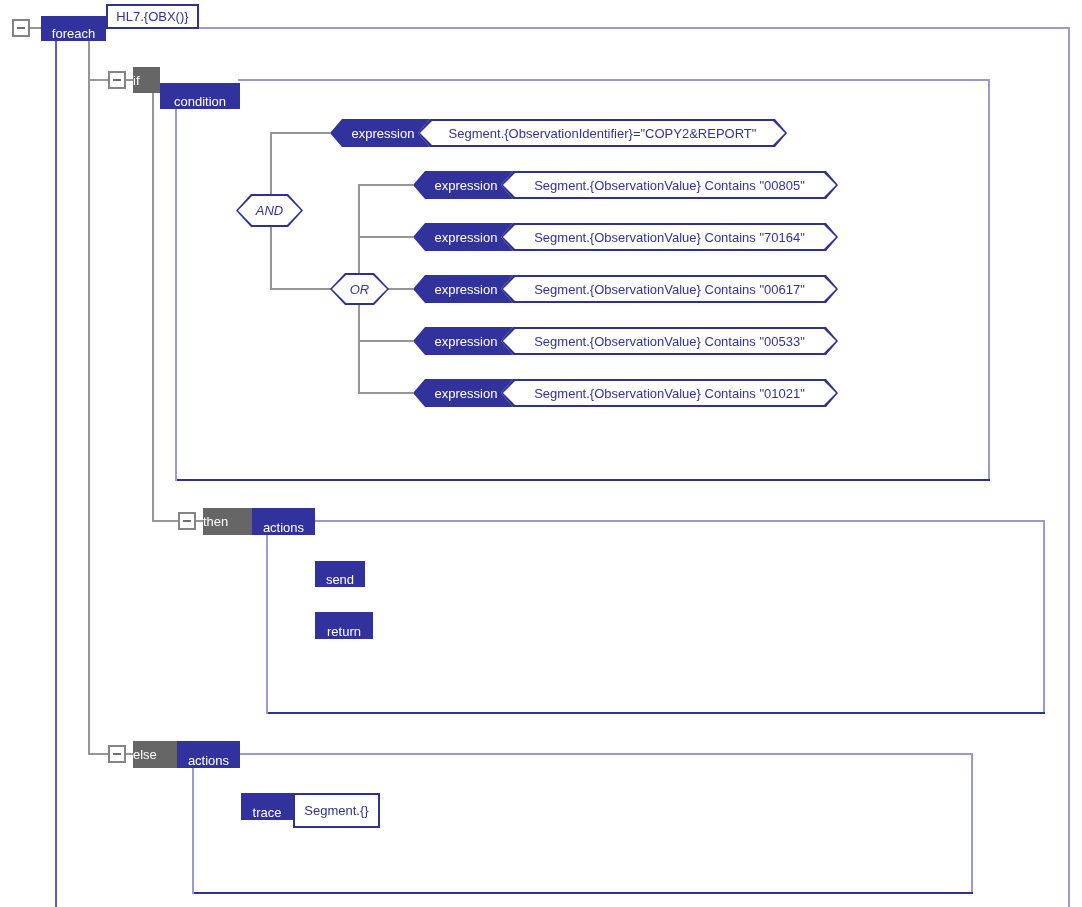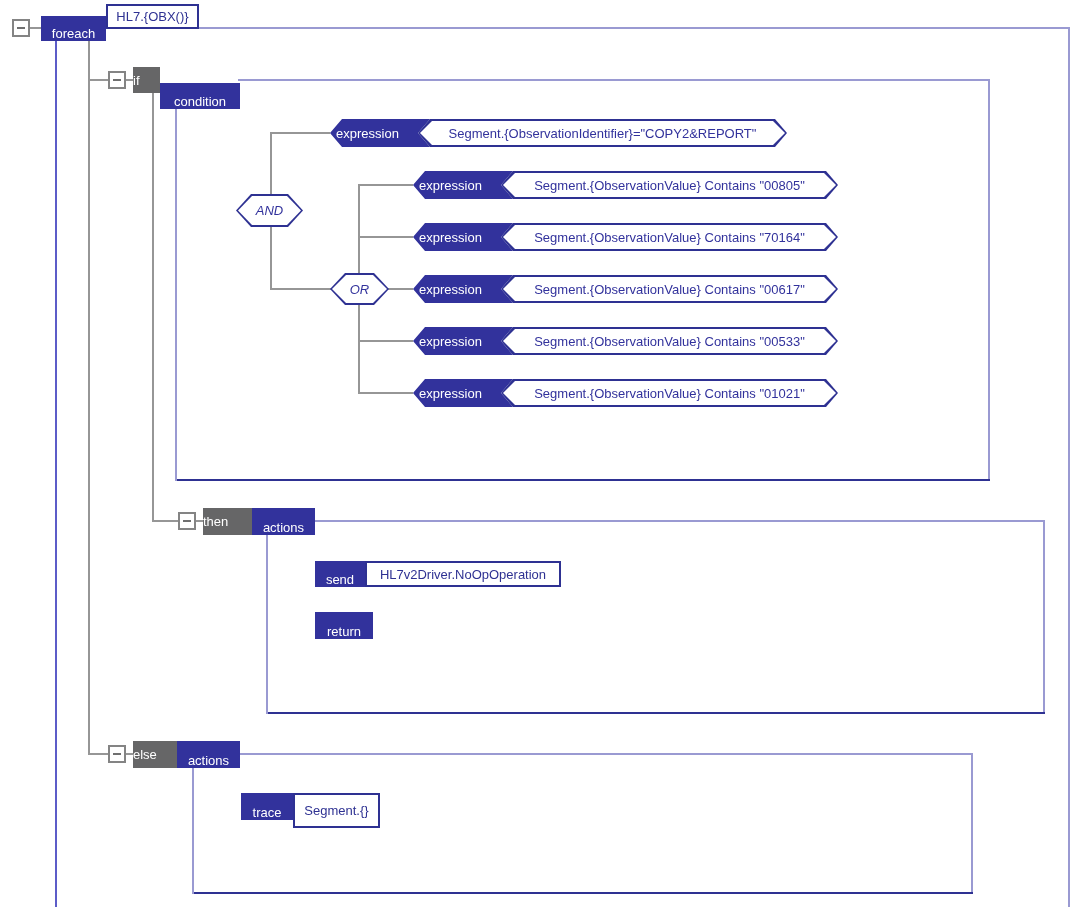--- a/index.html
+++ b/index.html
@@ -25,21 +25,21 @@
   .graybox{
     position:absolute;background:#666667;color:#ffffff;
     display:flex;align-items:center;justify-content:flex-start;box-sizing:border-box;
   }
   .valbox{
     position:absolute;background:#ffffff;border:2px solid #2e3192;color:#2e3192;
     display:flex;align-items:center;justify-content:center;box-sizing:border-box;
   }
   .expr-label{
     position:absolute;height:28px;background:#32329c;color:#ffffff;
-    display:flex;align-items:center;
+    display:flex;align-items:center;justify-content:center;
     clip-path:polygon(12px 0%,100% 0%,calc(100% - 12px) 50%,100% 100%,12px 100%,0% 50%);
     padding-left:6px;box-sizing:border-box;
   }
   .expr-val{
     position:absolute;height:28px;background:#2e3192;
     clip-path:polygon(12px 0%,calc(100% - 12px) 0%,100% 50%,calc(100% - 12px) 100%,12px 100%,0% 50%);
   }
   .expr-val-inner{
     position:absolute;left:2px;top:2px;right:2px;bottom:2px;background:#ffffff;
     clip-path:polygon(12px 0%,calc(100% - 12px) 0%,100% 50%,calc(100% - 12px) 100%,12px 100%,0% 50%);
@@ -189,23 +189,20 @@
   <div class="graybox" style="left:203px;top:508px;width:49px;height:27px;">
     <span>then</span>
   </div>
   <div class="bluebox" style="left:252px;top:508px;width:63px;height:27px;">
     <span>actions</span>
   </div>
 
   <div class="bluebox" style="left:315px;top:561px;width:50px;height:26px;">
     <span>send</span>
   </div>
-  <div class="valbox" style="left:365px;top:561px;width:196px;height:26px;">
-    <span>HL7v2Driver.NoOpOperation</span>
-  </div>
 
   <div class="bluebox" style="left:315px;top:612px;width:58px;height:27px;">
     <span>return</span>
   </div>
 
   <div class="minusbox" style="left:108px;top:745px;">
     <span class="minusbar"></span>
   </div>
   <div class="graybox" style="left:133px;top:741px;width:44px;height:27px;">
     <span>else</span>

